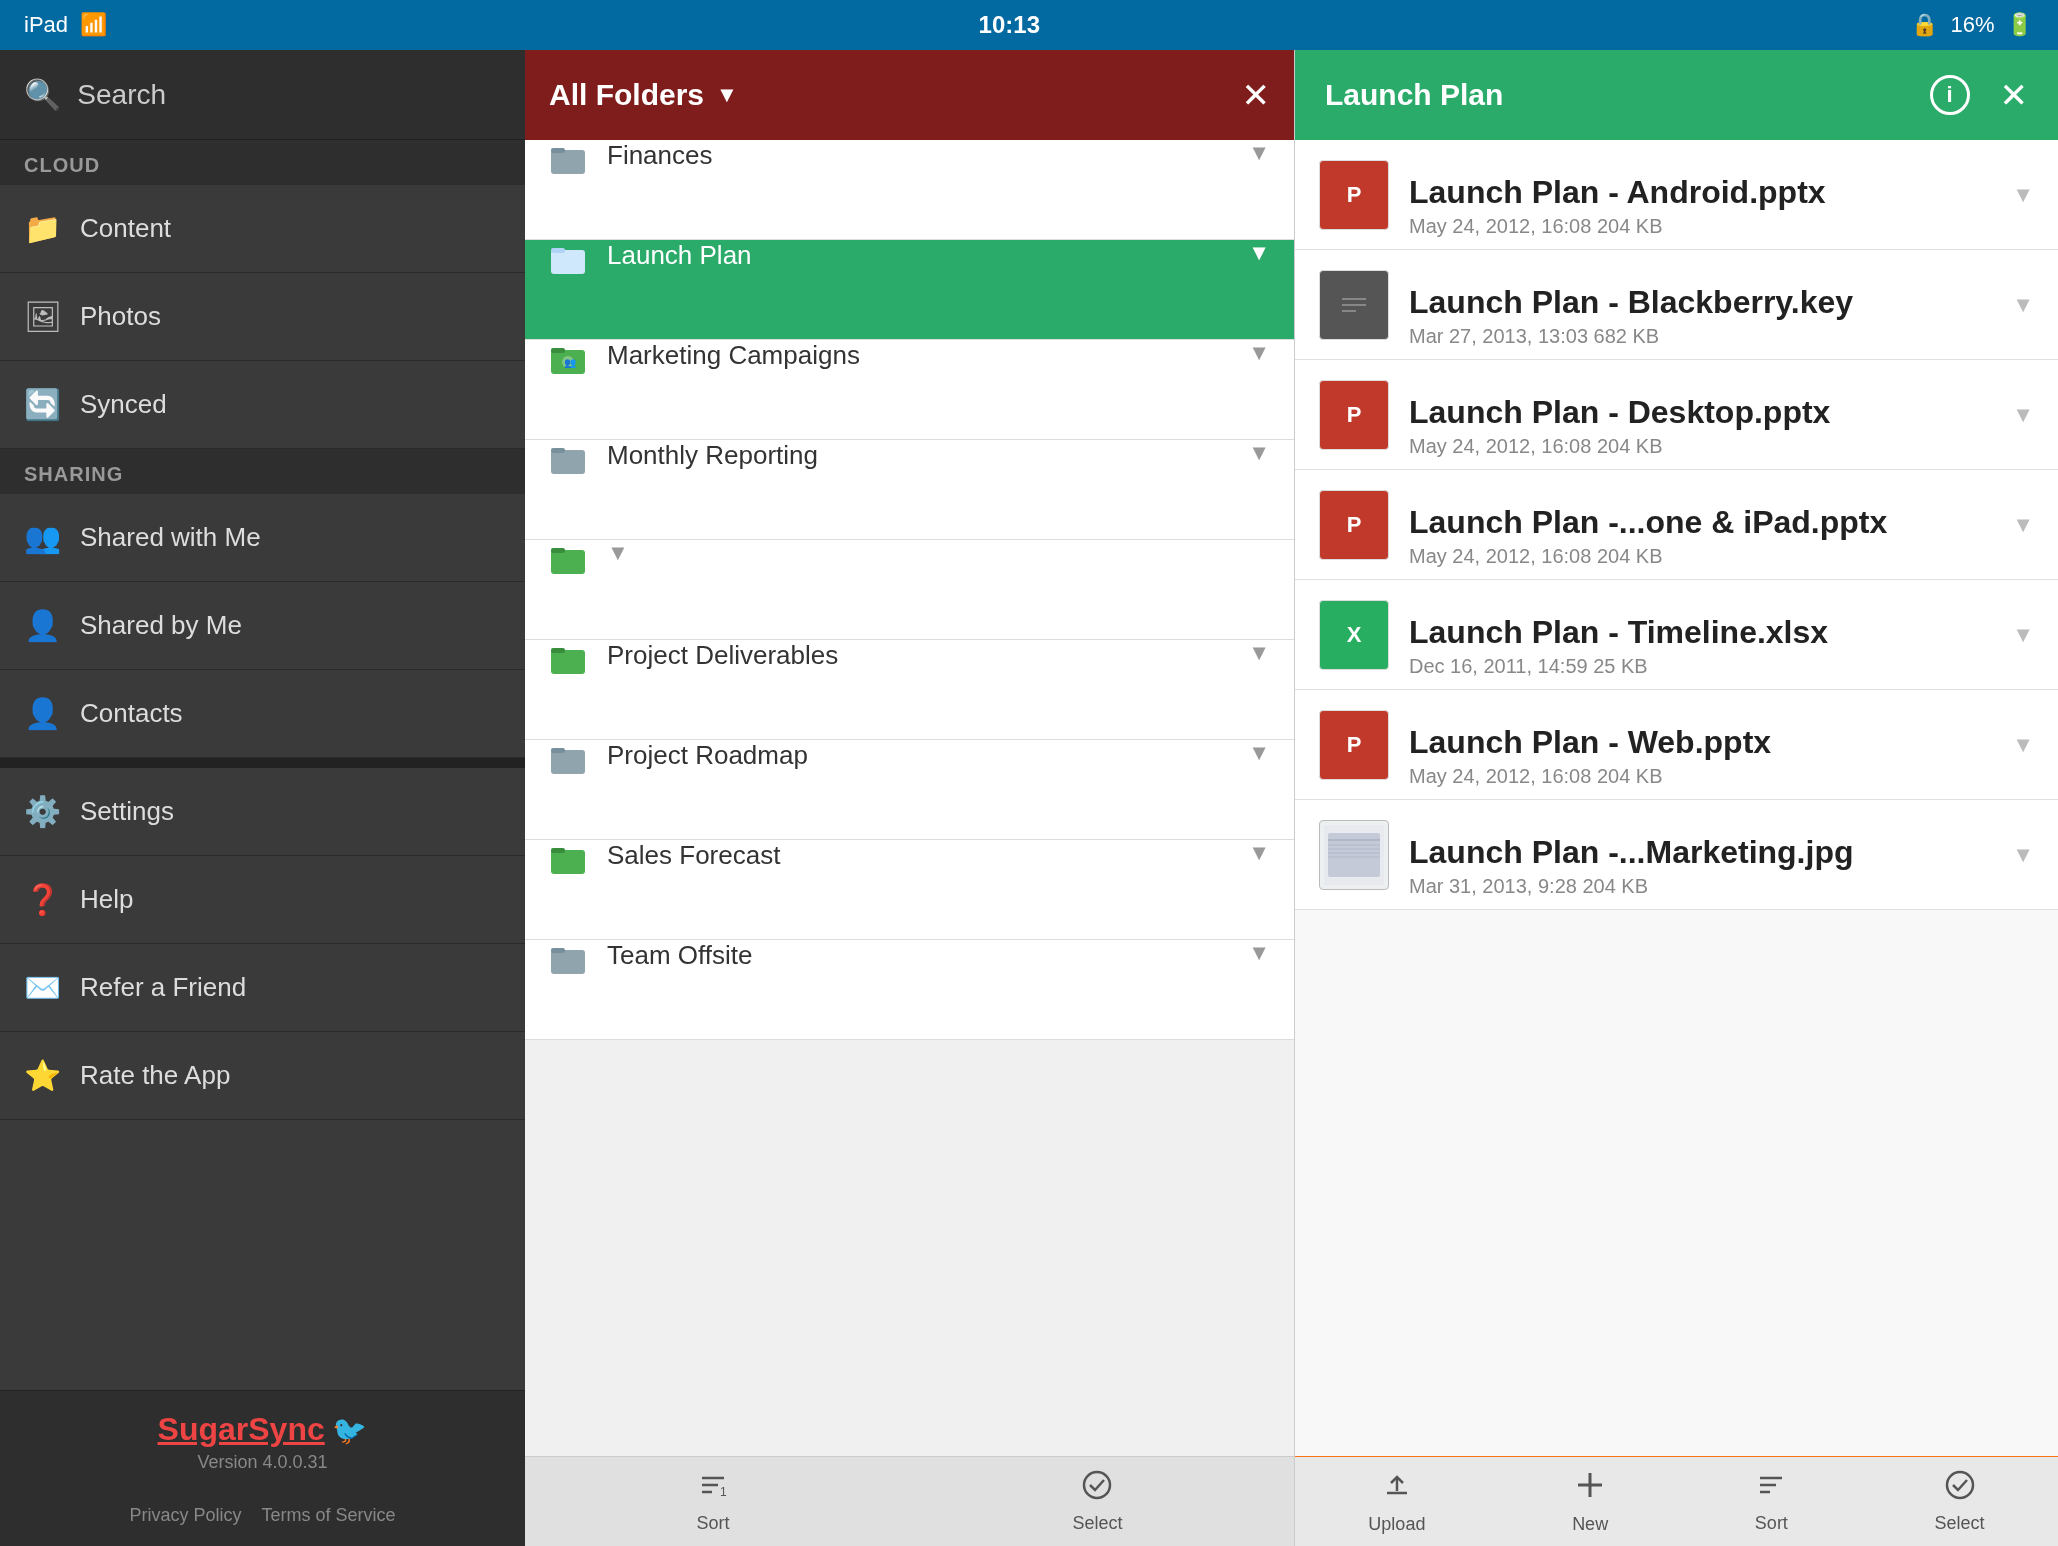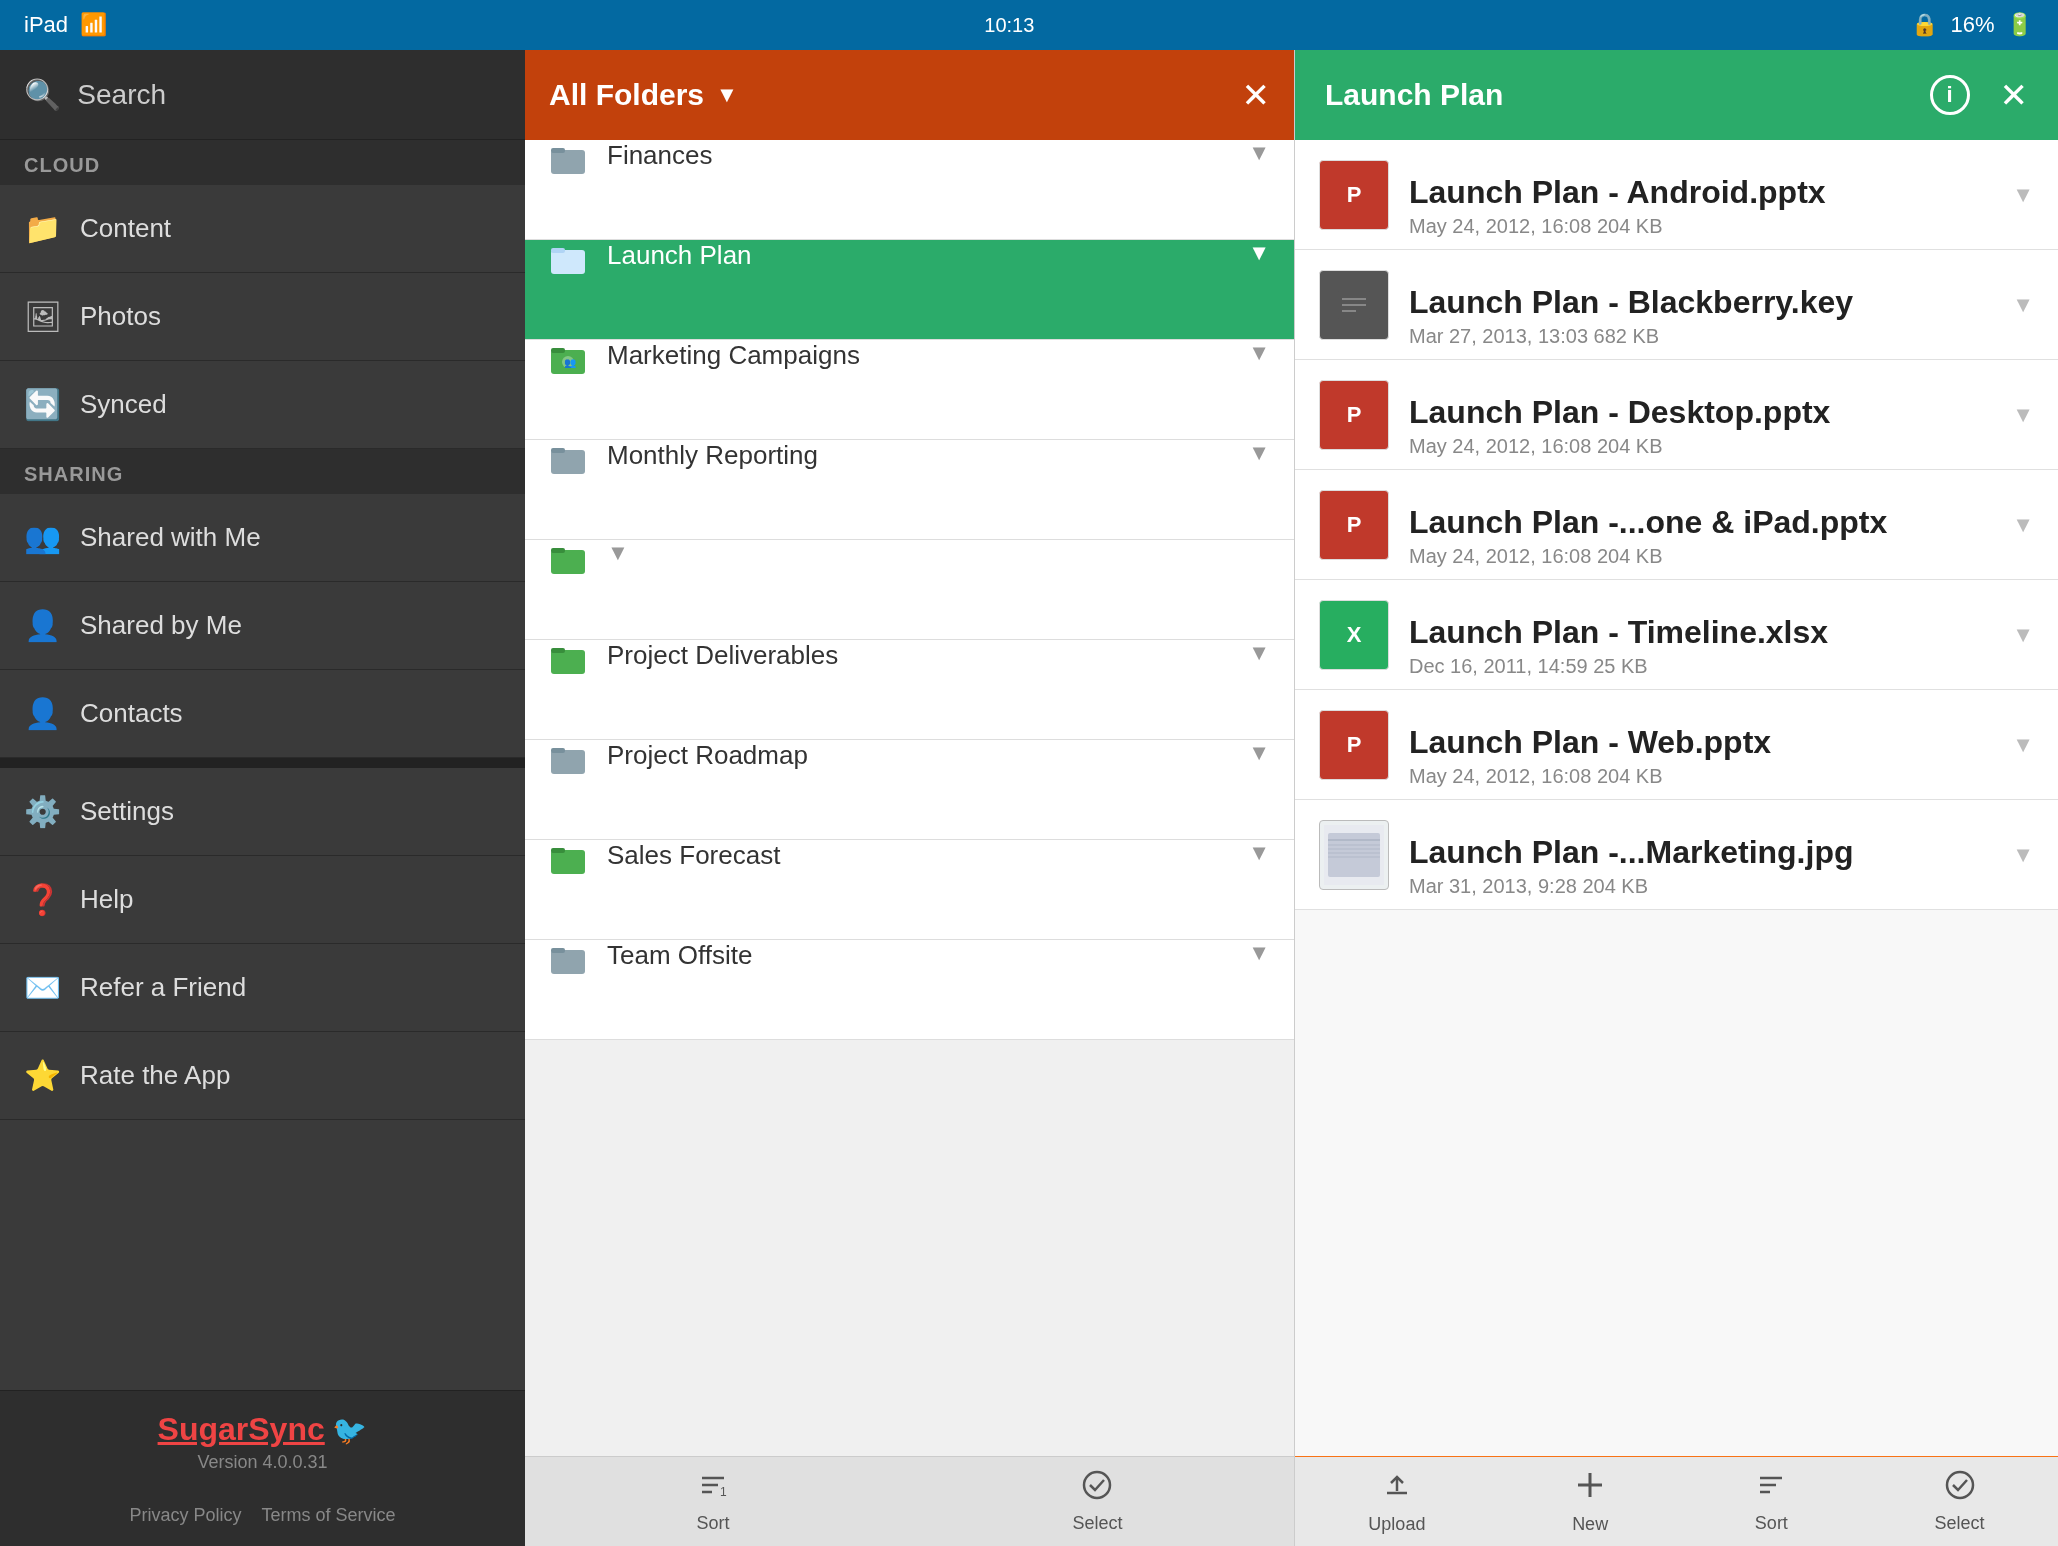--- a/index.html
+++ b/index.html
@@ -3,21 +3,21 @@
   <meta charset="utf-8">
   <style>
     * { box-sizing: border-box; margin: 0; padding: 0; }
     body { font-family: -apple-system, 'Helvetica Neue', Arial, sans-serif; background: #1a1a1a; width: 2058px; height: 1546px; overflow: hidden; }
 
     
     .status-bar {
       width: 100%; height: 50px; background: #0369a1; display: flex; align-items: center; justify-content: space-between; padding: 0 24px; color: white; font-size: 22px;
     }
     .status-left { display: flex; align-items: center; gap: 12px; }
-    .status-center { font-size: 20px; font-weight: 400; }
+    .status-center { font-size: 24px; font-weight: 700; }
     .status-right { display: flex; align-items: center; gap: 12px; }
 
     
     .app-container { display: flex; width: 100%; height: 1496px; }
 
     
     .sidebar { width: 525px; height: 100%; background: #3a3a3a; display: flex; flex-direction: column; flex-shrink: 0; }
 
     
     .search-bar { height: 90px; background: #2e2e2e; display: flex; align-items: center; padding: 0 24px; gap: 16px; border-bottom: 1px solid #222; }
@@ -35,21 +35,21 @@
     .sidebar-bottom { margin-top: auto; padding: 20px; background: #2e2e2e; border-top: 1px solid #222; text-align: center; }
     .sugarsync-logo { color: #ef4444; font-size: 32px; font-weight: bold; text-decoration: underline; }
     .sugarsync-bird { color: #4caf50; font-size: 28px; }
     .version-text { color: #888; font-size: 18px; margin-top: 4px; }
     .sidebar-links { display: flex; gap: 20px; justify-content: center; margin-top: 12px; }
     .sidebar-link { color: #888; font-size: 18px; cursor: pointer; margin-top: 20px; }
 
     
     .folder-panel { width: 770px; height: 100%; background: #f0f0f0; display: flex; flex-direction: column; flex-shrink: 0; border-right: 1px solid #ccc; }
 
-    .folder-panel-header { height: 90px; background: #c2410c; display: flex; align-items: center; justify-content: space-between; padding: 0 24px; color: white; }
+    .folder-panel-header { height: 90px; background: #7f1d1d; display: flex; align-items: center; justify-content: space-between; padding: 0 24px; color: white; }
     .folder-panel-title { display: flex; align-items: center; gap: 12px; font-size: 30px; font-weight: 600; }
     .folder-panel-close { font-size: 34px; cursor: pointer; color: white; }
 
     .folder-list { flex: 1; overflow-y: auto; }
     .folder-item { height: 100px; display: flex; align-items: flex-start; padding: 0 24px; gap: 20px; background: white; border-bottom: 1px solid #ddd; cursor: pointer; }
     .folder-item.active { background: #2bab6a; }
     .folder-item.active .folder-name { color: white; }
     .folder-item.active .folder-chevron { color: white; }
     .folder-icon { font-size: 32px; color: #4caf50; }
     .folder-name { font-size: 26px; color: #333; font-weight: 500; flex: 1; }

